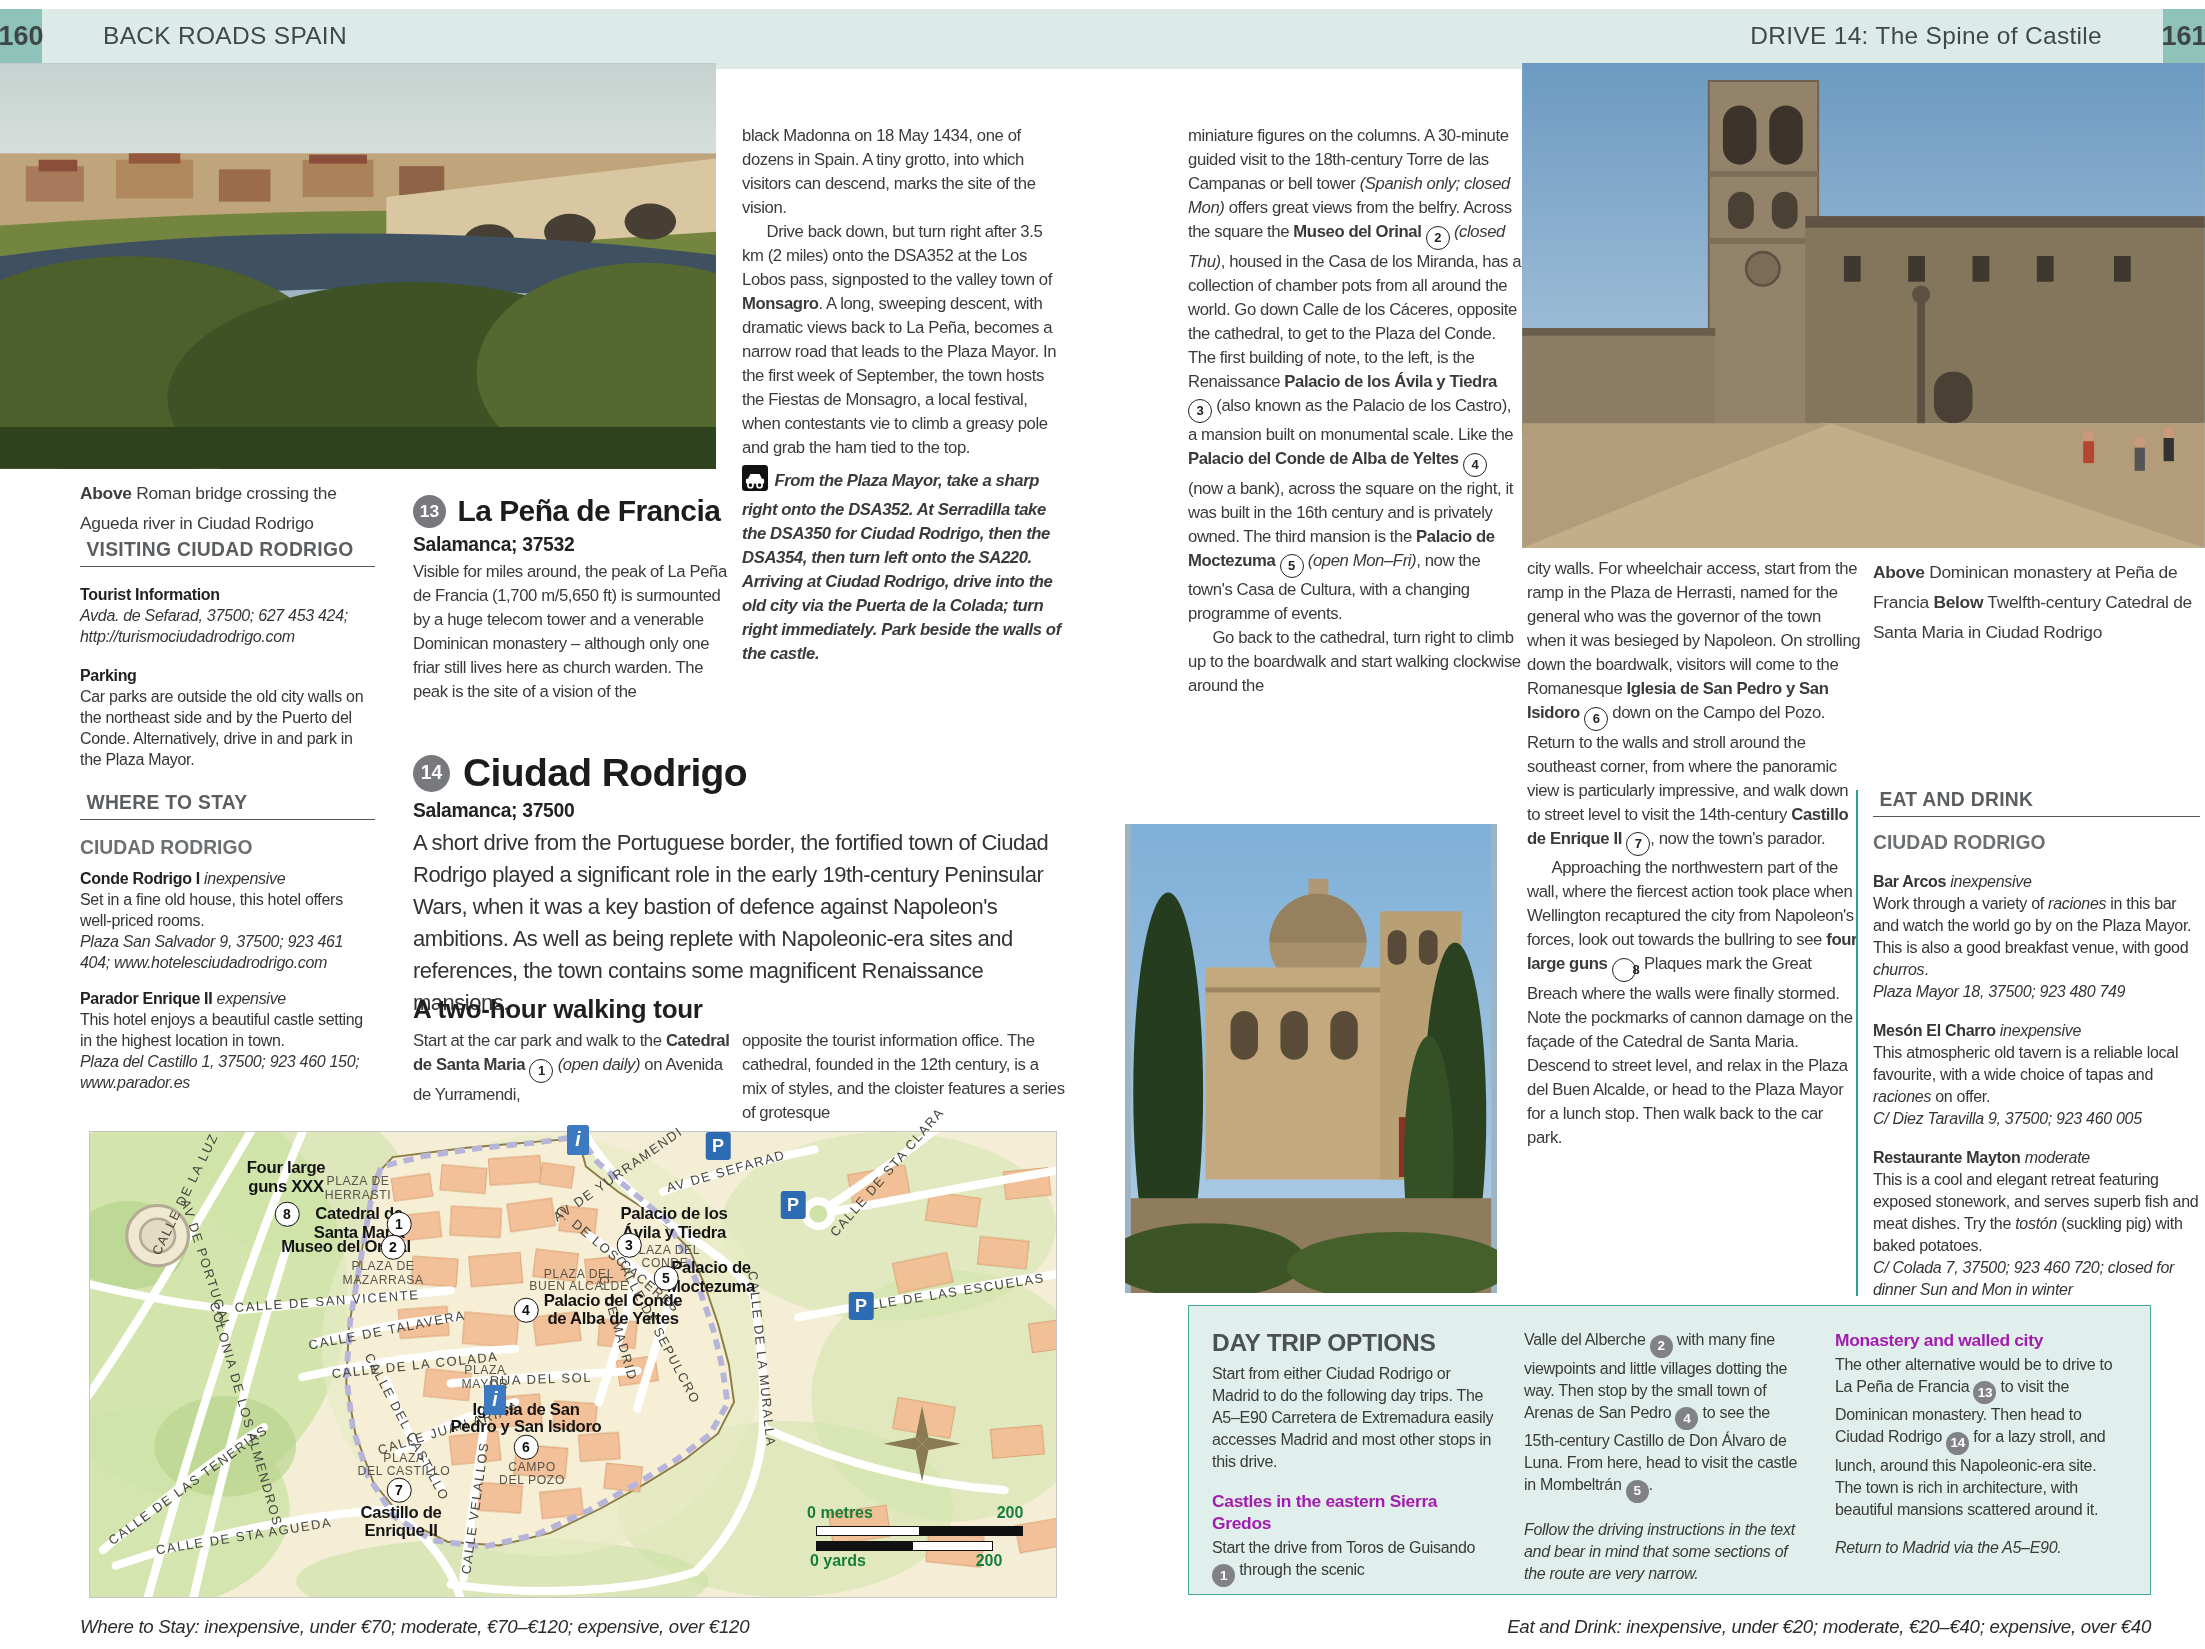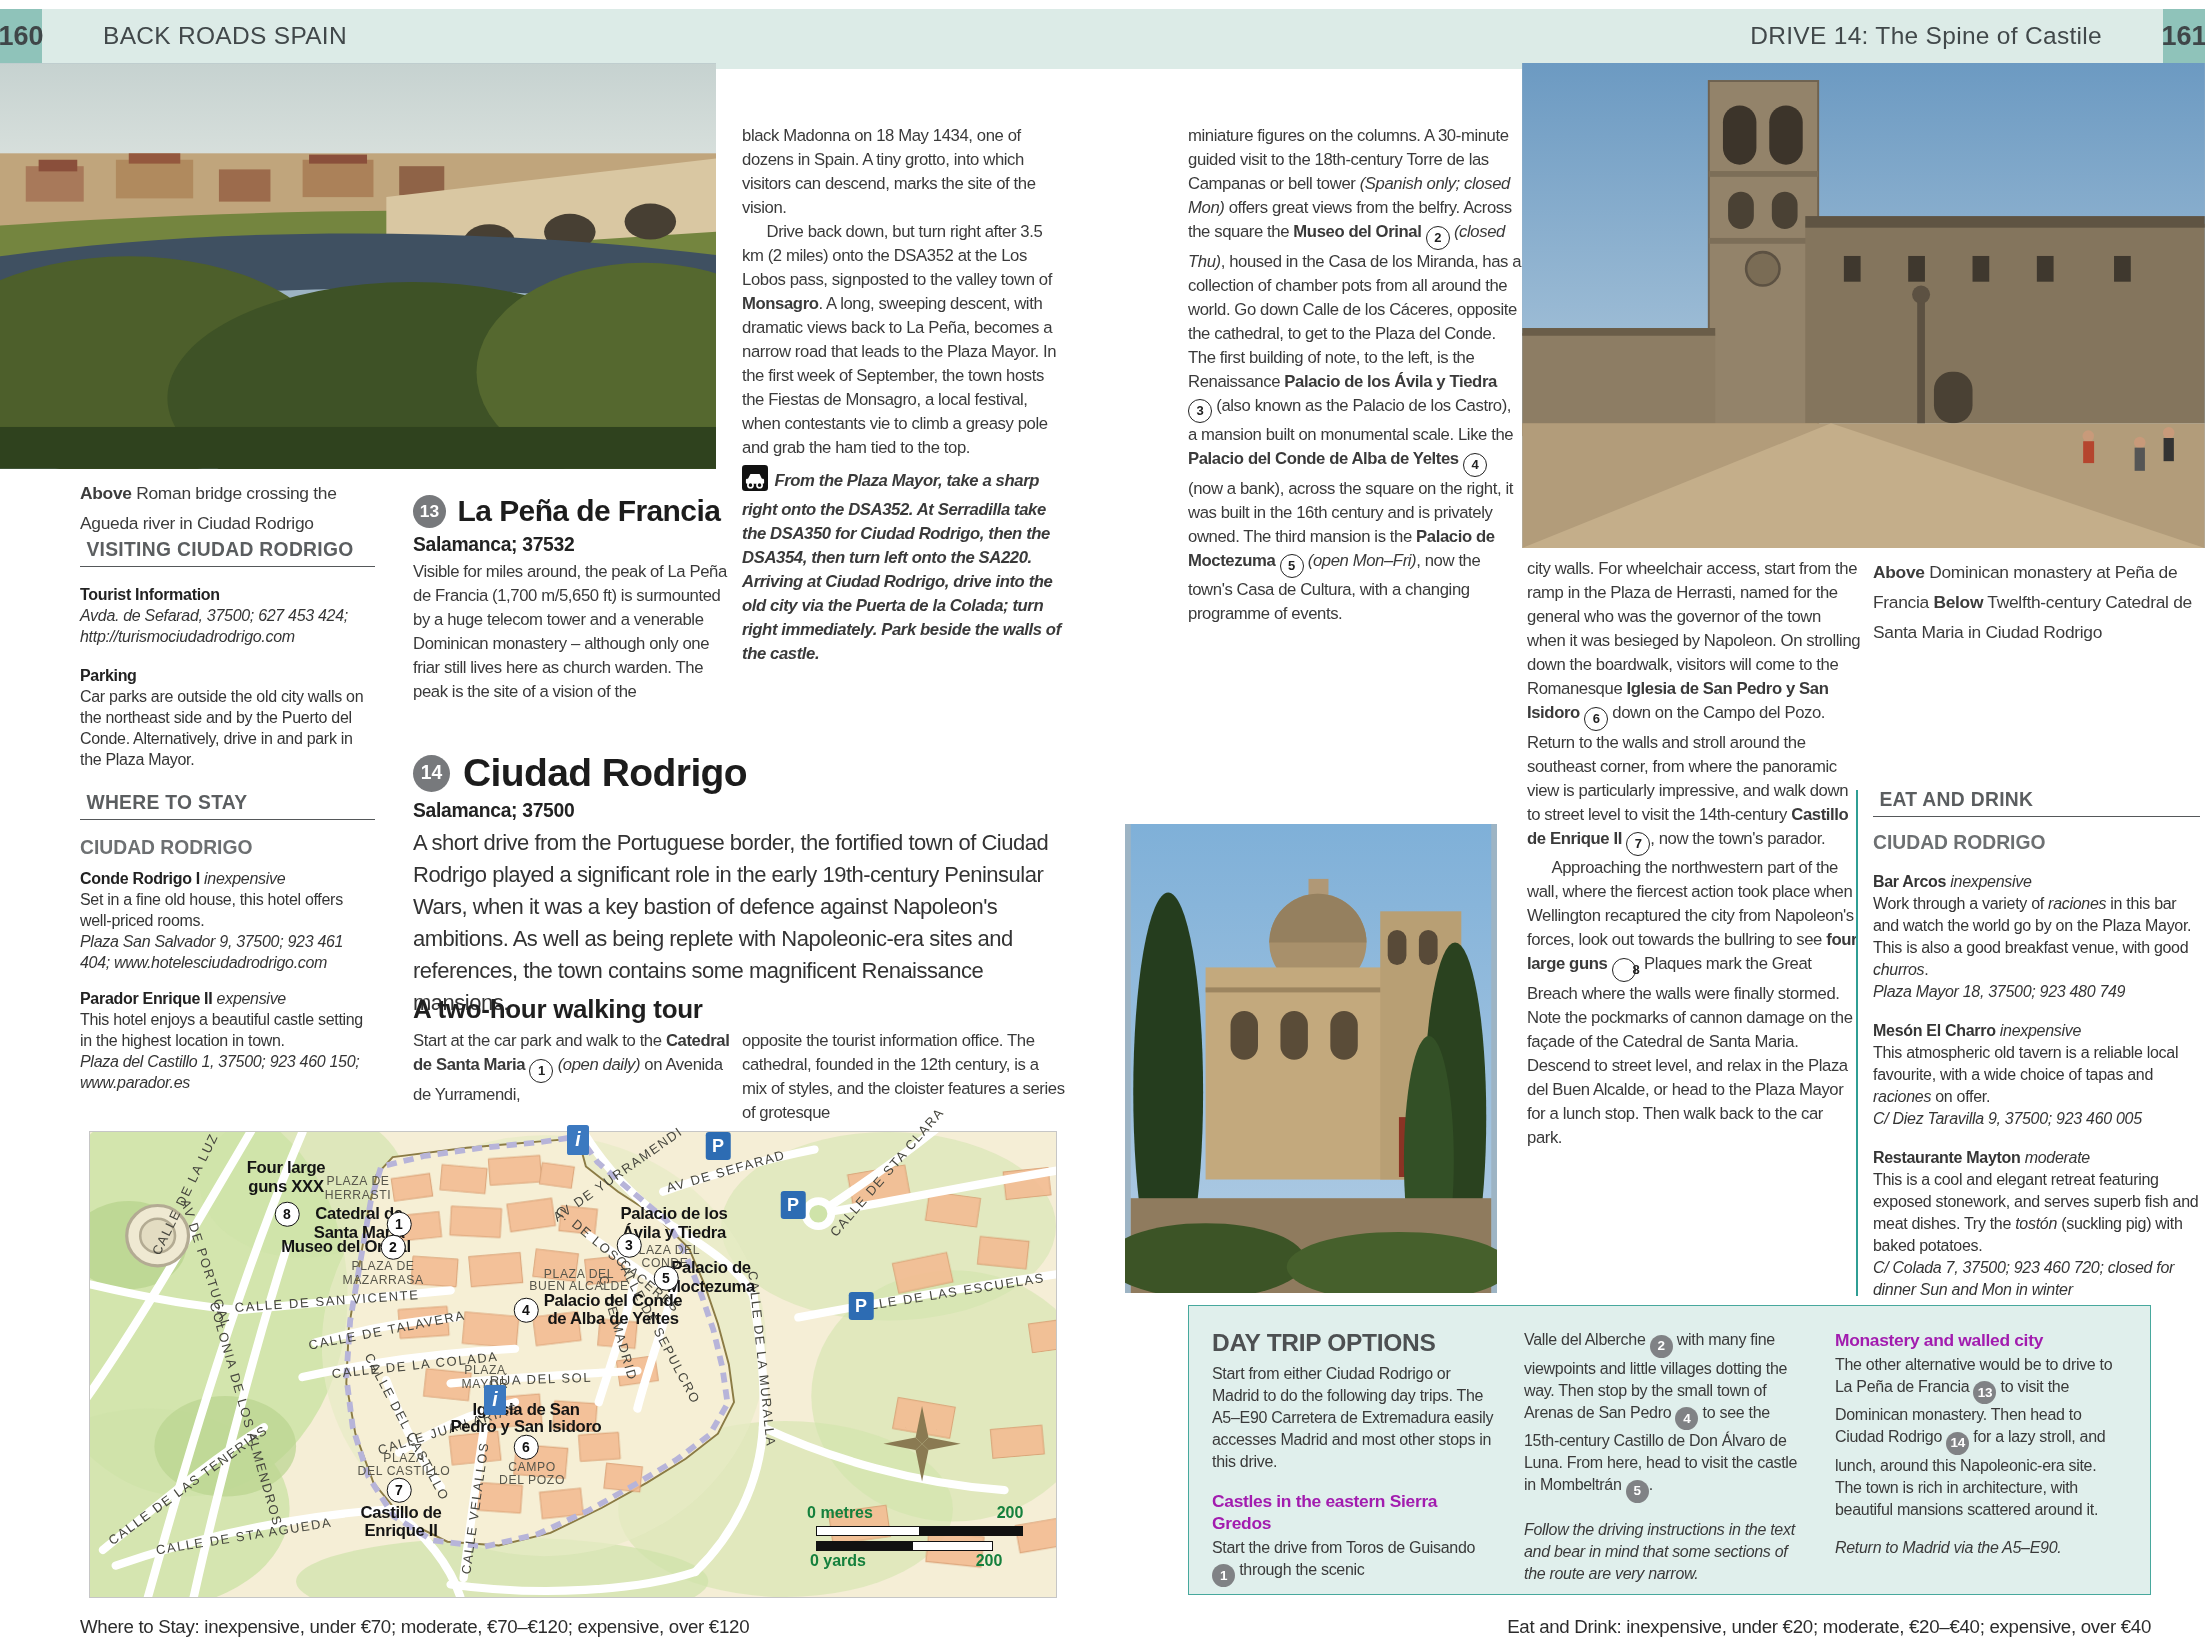--- a/index.html
+++ b/index.html
@@ -35,21 +35,21 @@
   .ed-head{margin-top:16.7px;}
   
   .wc{display:inline-flex;width:22px;height:22px;border-radius:50%;background:#fff;border:1.9px solid #222;color:#222;font-size:13px;font-weight:bold;align-items:center;justify-content:center;font-style:normal;vertical-align:-4.5px;}
   .gc{display:inline-flex;width:23px;height:23px;border-radius:50%;background:#808285;color:#fff;font-size:13.5px;font-weight:bold;align-items:center;justify-content:center;font-style:normal;vertical-align:-5.1px;}
   
   .box{position:absolute;left:1188px;top:1305px;width:963px;height:290px;background:#e0efec;border:1.3px solid #47a89d;box-sizing:border-box;}
   .box-h{font-size:24.5px;font-weight:bold;color:#4d5052;letter-spacing:-0.3px;}
   .box-body{font-size:16px;line-height:22px;letter-spacing:-0.3px;color:#3a3a3a;}
   .box-sub{font-size:17.4px;font-weight:bold;color:#a21caf;line-height:22px;letter-spacing:-0.3px;}
   
-  .foot{position:absolute;font-size:18.7px;letter-spacing:-0.3px;color:#2c2c2c;}
+  .foot{position:absolute;font-size:18.7px;font-style:italic;letter-spacing:-0.3px;color:#2c2c2c;}
   
   .ph{position:absolute;overflow:hidden;background:#9db4c4;}
   .ph svg{display:block;}
   
   .vrule{position:absolute;width:1.9px;background:#2f9e94;}
   
   #map{position:absolute;left:90px;top:1132px;width:966px;height:465px;background:#f5eed6;outline:0.6px solid #c6c6c6;}
   #map svg.base{position:absolute;left:0;top:0;}
   #map-labels{position:absolute;left:0;top:0;width:100%;height:100%;}
   .ml{position:absolute;white-space:nowrap;}
@@ -359,20 +359,21 @@
       <circle cx="1005" cy="575" r="9" fill="#c89a7a"></circle>
         <rect x="997" y="583" width="16" height="36" fill="#333"></rect>
       <circle cx="960" cy="590" r="9" fill="#c89a7a"></circle>
         <rect x="952" y="598" width="16" height="36" fill="#555"></rect>
     </svg>
   </div>
   <p class="abs cap" style="left:1873px;top:557px;width:322px;"><b>Above</b> Dominican monastery at Peña de Francia <b>Below</b> Twelfth-century Catedral de Santa Maria in Ciudad Rodrigo</p>
 
   <div class="abs" style="left:1188px;top:124px;width:335px;">
     <p class="body">miniature figures on the columns. A 30-minute guided visit to the 18th-century Torre de las Campanas or bell tower <i>(Spanish only; closed Mon)</i> offers great views from the belfry. Across the square the <b>Museo del Orinal</b> <span class="wc">2</span> <i>(closed Thu)</i>, housed in the Casa de los Miranda, has a collection of chamber pots from all around the world. Go down Calle de los Cáceres, opposite the cathedral, to get to the Plaza del Conde. The first building of note, to the left, is the Renaissance <b>Palacio de los Ávila y Tiedra</b> <span class="wc">3</span> (also known as the Palacio de los Castro), a mansion built on monumental scale. Like the <b>Palacio del Conde de Alba de Yeltes</b> <span class="wc">4</span> (now a bank), across the square on the right, it was built in the 16th century and is privately owned. The third mansion is the <b>Palacio de Moctezuma</b> <span class="wc">5</span> <i>(open Mon–Fri)</i>, now the town's Casa de Cultura, with a changing programme of events.</p>
+    <p class="body ind">Go back to the cathedral, turn right to climb up to the boardwalk and start walking clockwise around the</p>
   </div>
 
   <div class="ph" style="left:1125px;top:824px;width:372px;height:469px;">
     <svg width="372" height="469" viewBox="0 0 578 752">
       <defs>
           <linearGradient id="sky3" x1="0" y1="0" x2="0" y2="1">
             <stop offset="0" stop-color="#7fb0d8"></stop>
             <stop offset="1" stop-color="#b3cde4"></stop>
           </linearGradient>
         </defs>

